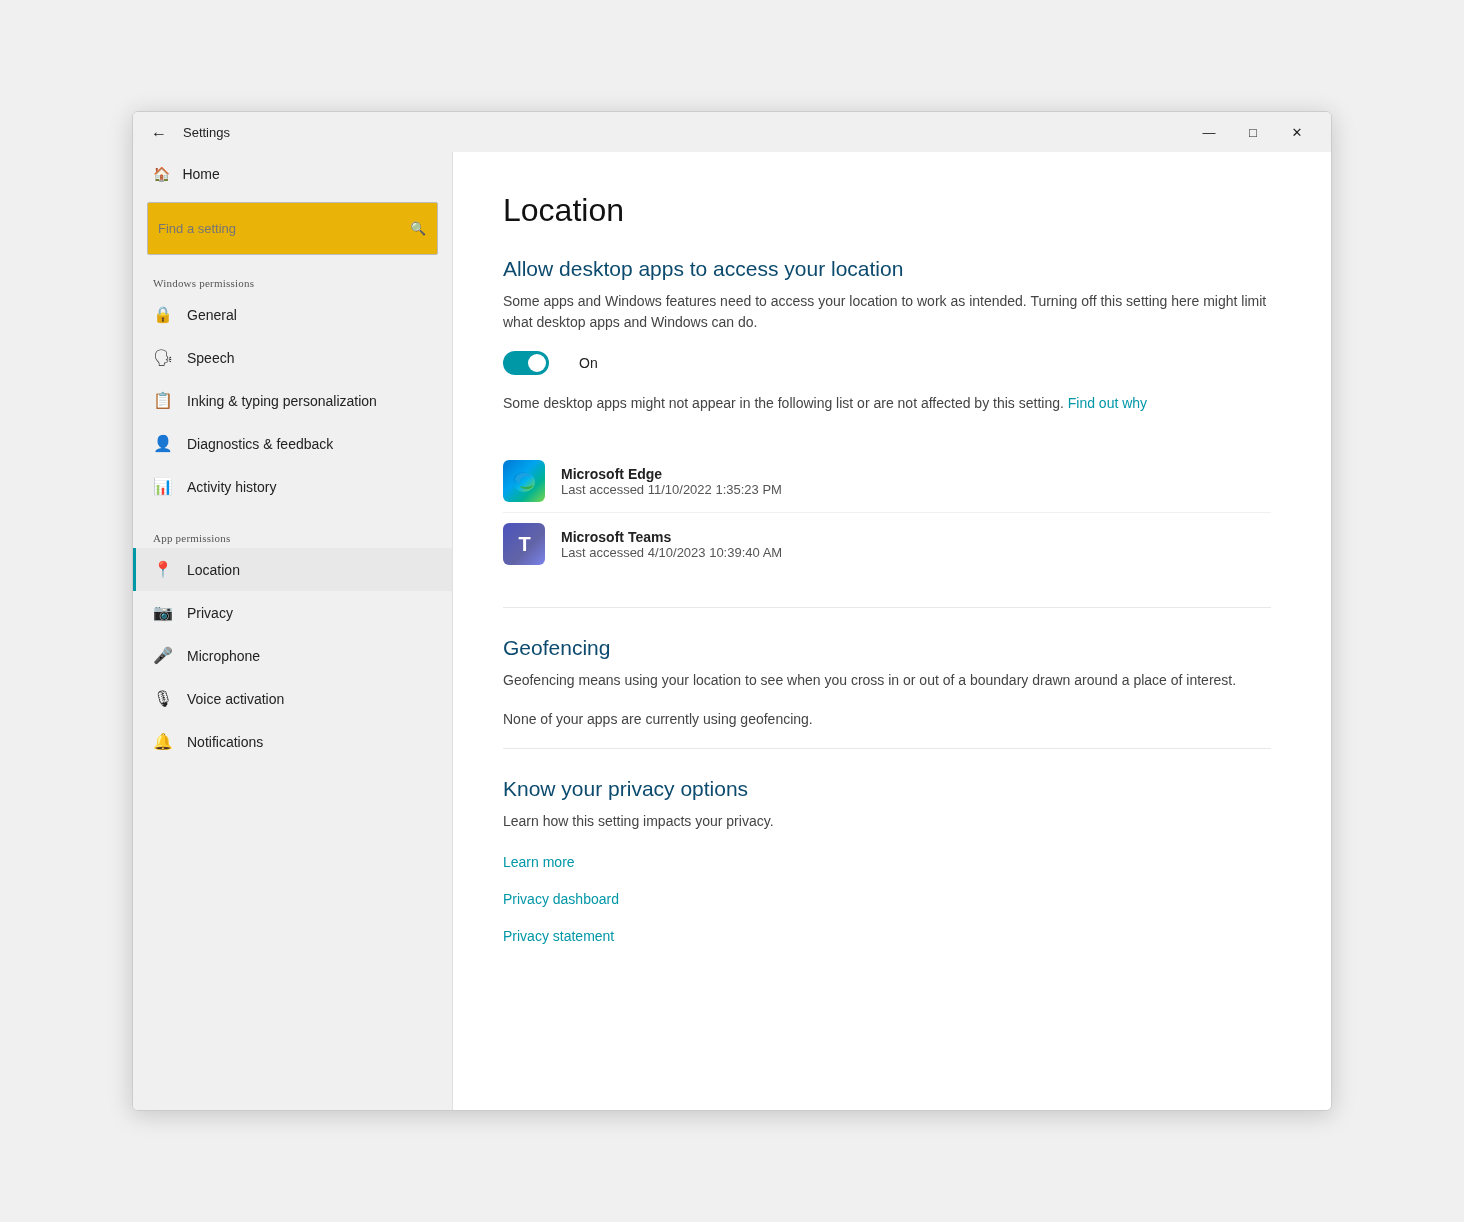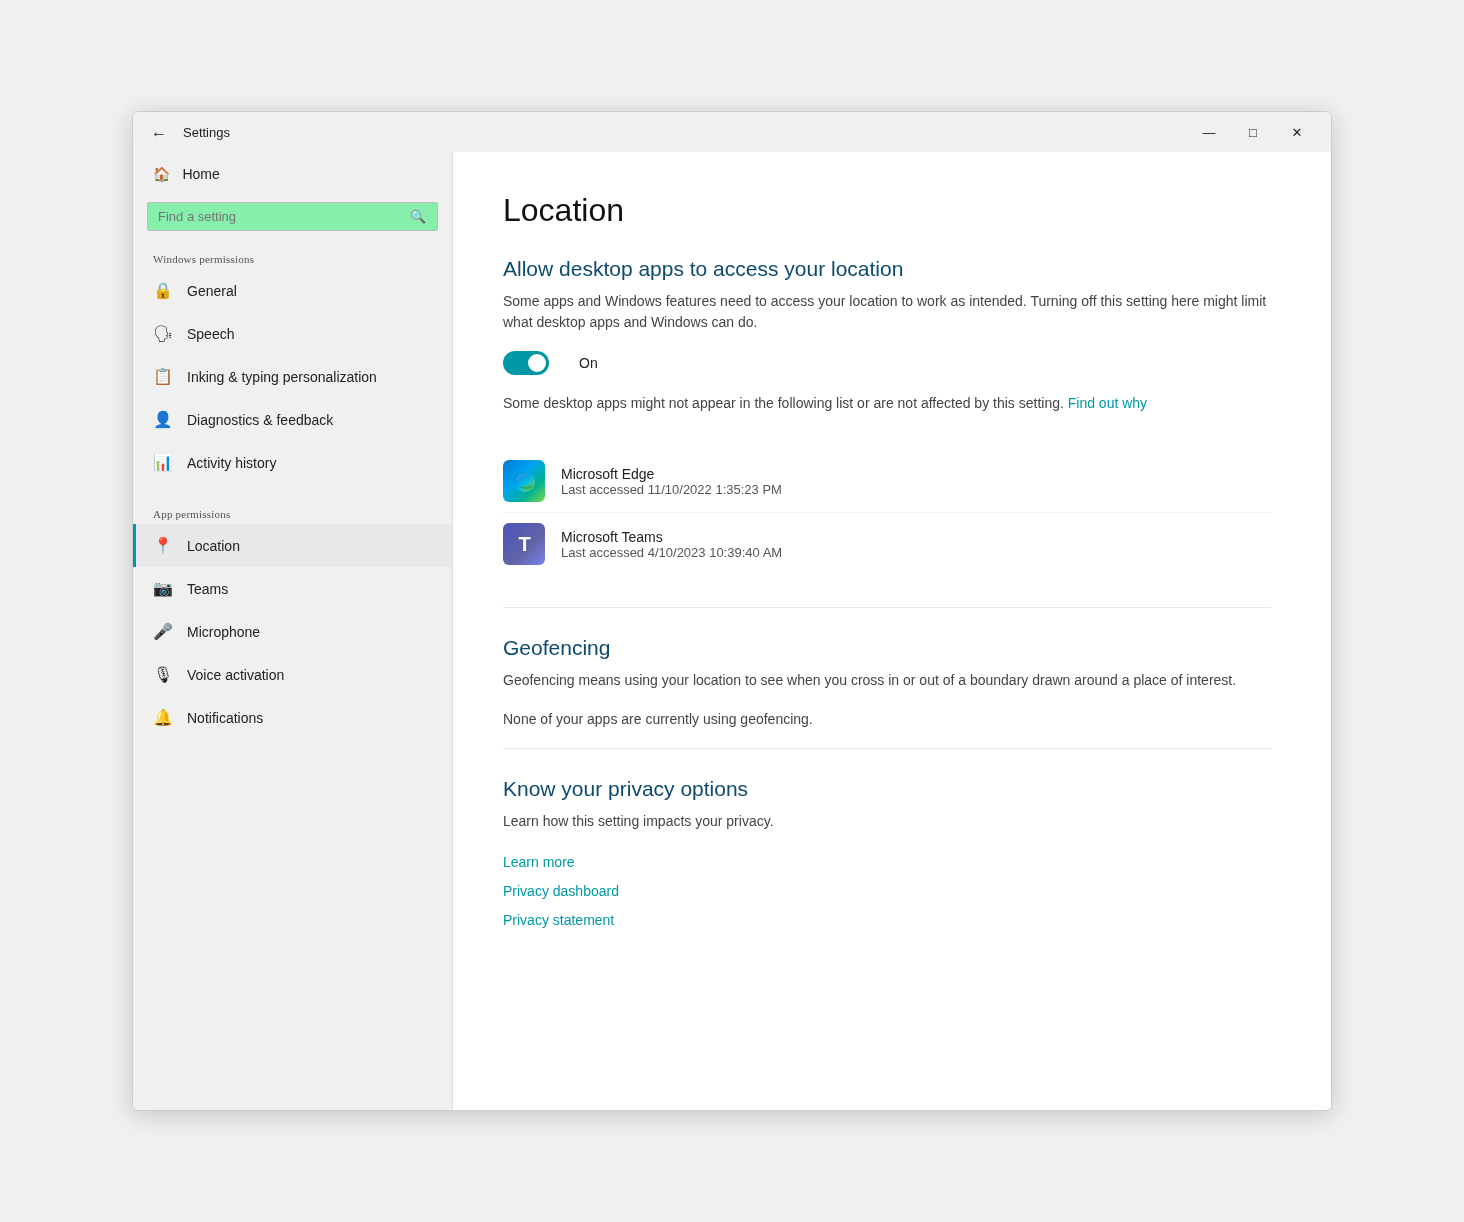--- a/index.html
+++ b/index.html
@@ -85,22 +85,22 @@
       padding: 14px 20px;
       cursor: pointer;
       font-size: 14px;
       color: #222;
     }
     .sidebar-search {
       margin: 6px 14px 12px 14px;
       display: flex;
       align-items: center;
       border: 1px solid #bbb;
-      background: #86efac;
-      padding: 6px 10px;
+      background: #eab308;
+      padding: 18px 10px;
       border-radius: 2px;
     }
     .sidebar-search input {
       border: none;
       background: transparent;
       outline: none;
       flex: 1;
       font-size: 13px;
       color: #444;
     }
@@ -236,35 +236,35 @@
     .app-icon-edge {
       background: linear-gradient(135deg, #0078d4 0%, #00a4ef 40%, #00b294 70%, #78d64b 100%);
     }
     .app-icon-teams {
       background: linear-gradient(135deg, #4b53bc 0%, #6264a7 60%, #7b83eb 100%);
     }
     .app-info {}
     .app-name {
       font-size: 14px;
       color: #222;
-      font-weight: 400;
+      font-weight: 700;
     }
     .app-date {
       font-size: 13px;
       color: #555;
     }
     .divider {
       border: none;
       border-top: 1px solid #e8e8e8;
       margin: 10px 0 28px 0;
     }
     .privacy-links {
       display: flex;
       flex-direction: column;
-      gap: 4px;
+      gap: 12px;
       margin-top: 12px;
     }
     .privacy-link {
       font-size: 14px;
       color: #0097a7;
       cursor: pointer;
       text-decoration: none;
       line-height: 1.8;
     }
     
@@ -337,21 +337,21 @@
       </div>
 
       <div class="sidebar-section-title" style="margin-top:14px;">App permissions</div>
 
       <div class="sidebar-item active">
         <span class="icon">📍</span>
         <span>Location</span>
       </div>
       <div class="sidebar-item">
         <span class="icon">📷</span>
-        <span>Teams</span>
+        <span>Privacy</span>
       </div>
       <div class="sidebar-item">
         <span class="icon">🎤</span>
         <span>Microphone</span>
       </div>
       <div class="sidebar-item">
         <span class="icon">🎙</span>
         <span>Voice activation</span>
       </div>
       <div class="sidebar-item">

